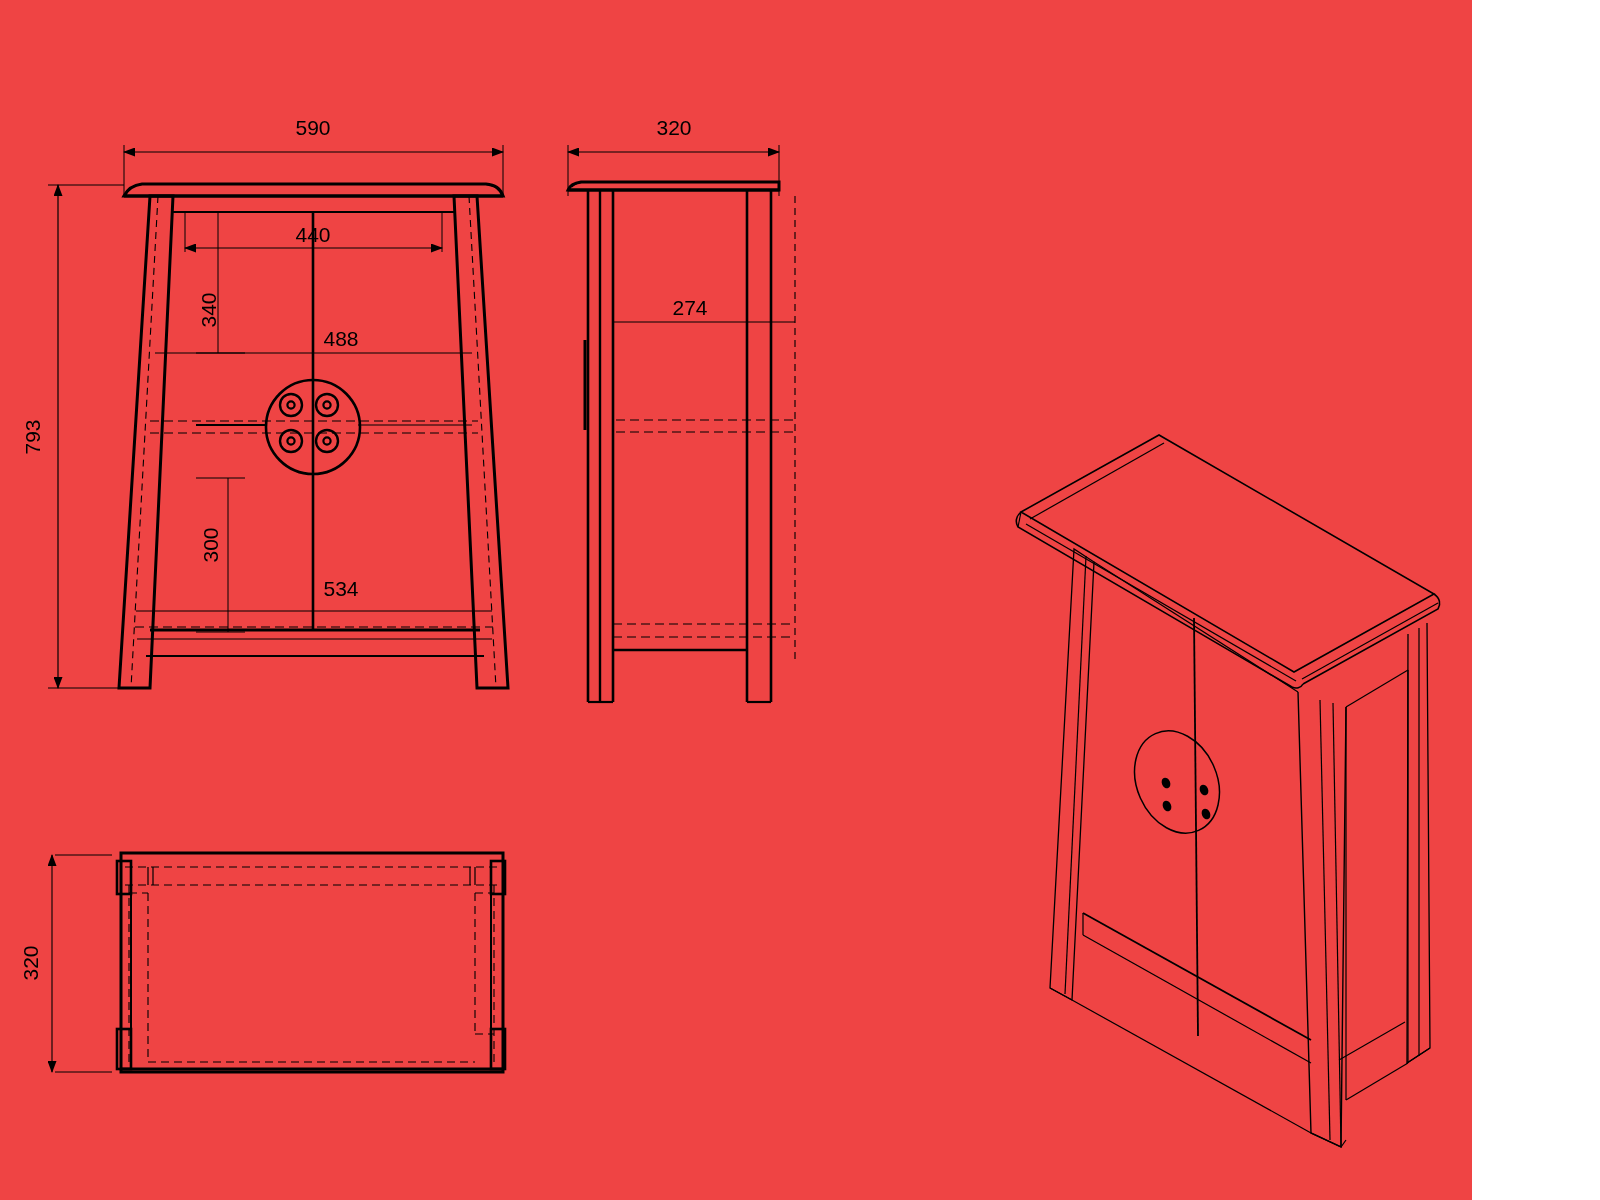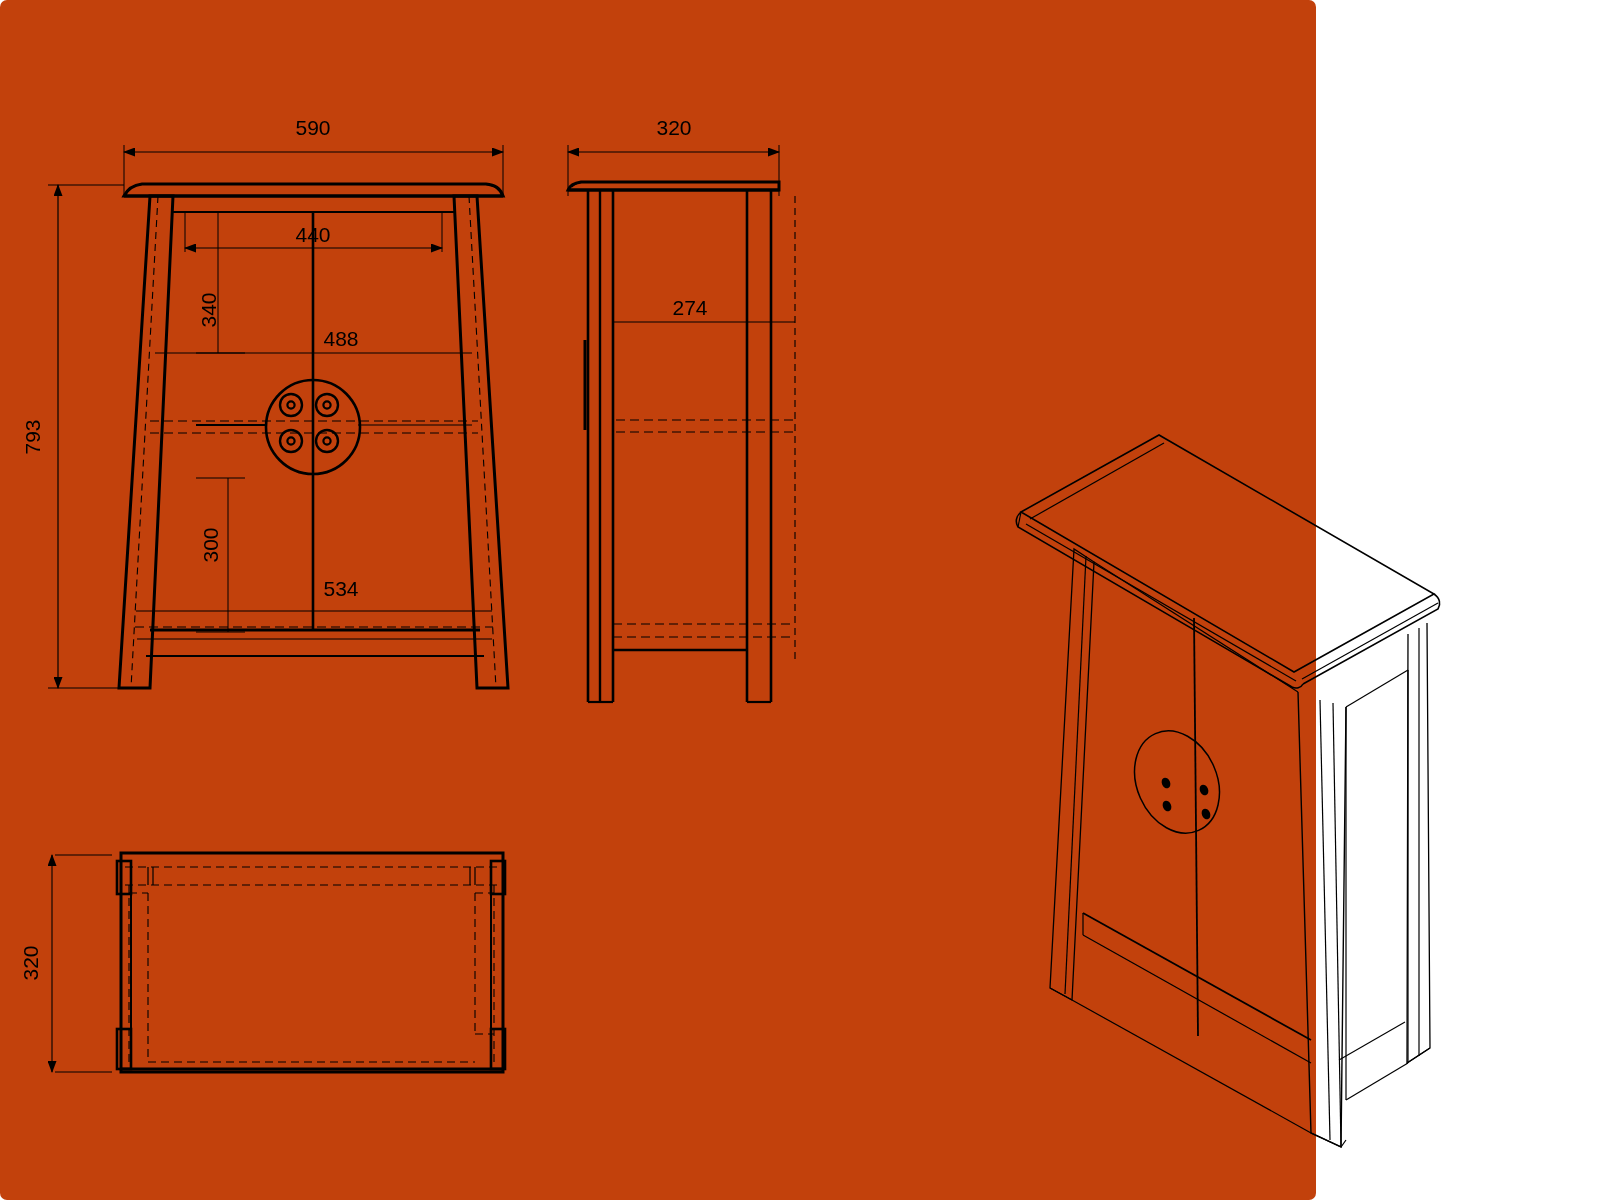--- a/index.html
+++ b/index.html
@@ -1,17 +1,17 @@
 <!DOCTYPE html>
 <html><head>
 <meta charset="utf-8">
 <style>
   html,body{margin:0;padding:0;background:#ffffff;}
   body{width:1600px;height:1200px;overflow:hidden;font-family:"Liberation Sans",sans-serif;}
-  #stage{position:relative;width:1316px;height:1200px;background:#c2410c;border-radius:7px;}
+  #stage{position:relative;width:1472px;height:1200px;background:#ef4444;}
   svg{display:block;}
   .dimtext{font-family:"Liberation Sans",sans-serif;font-size:21px;fill:#000;}
 </style>
 </head>
 <body>
 
 <div id="stage">
 <svg width="1600" height="1200" viewBox="0 0 1600 1200">
 
   <defs>

